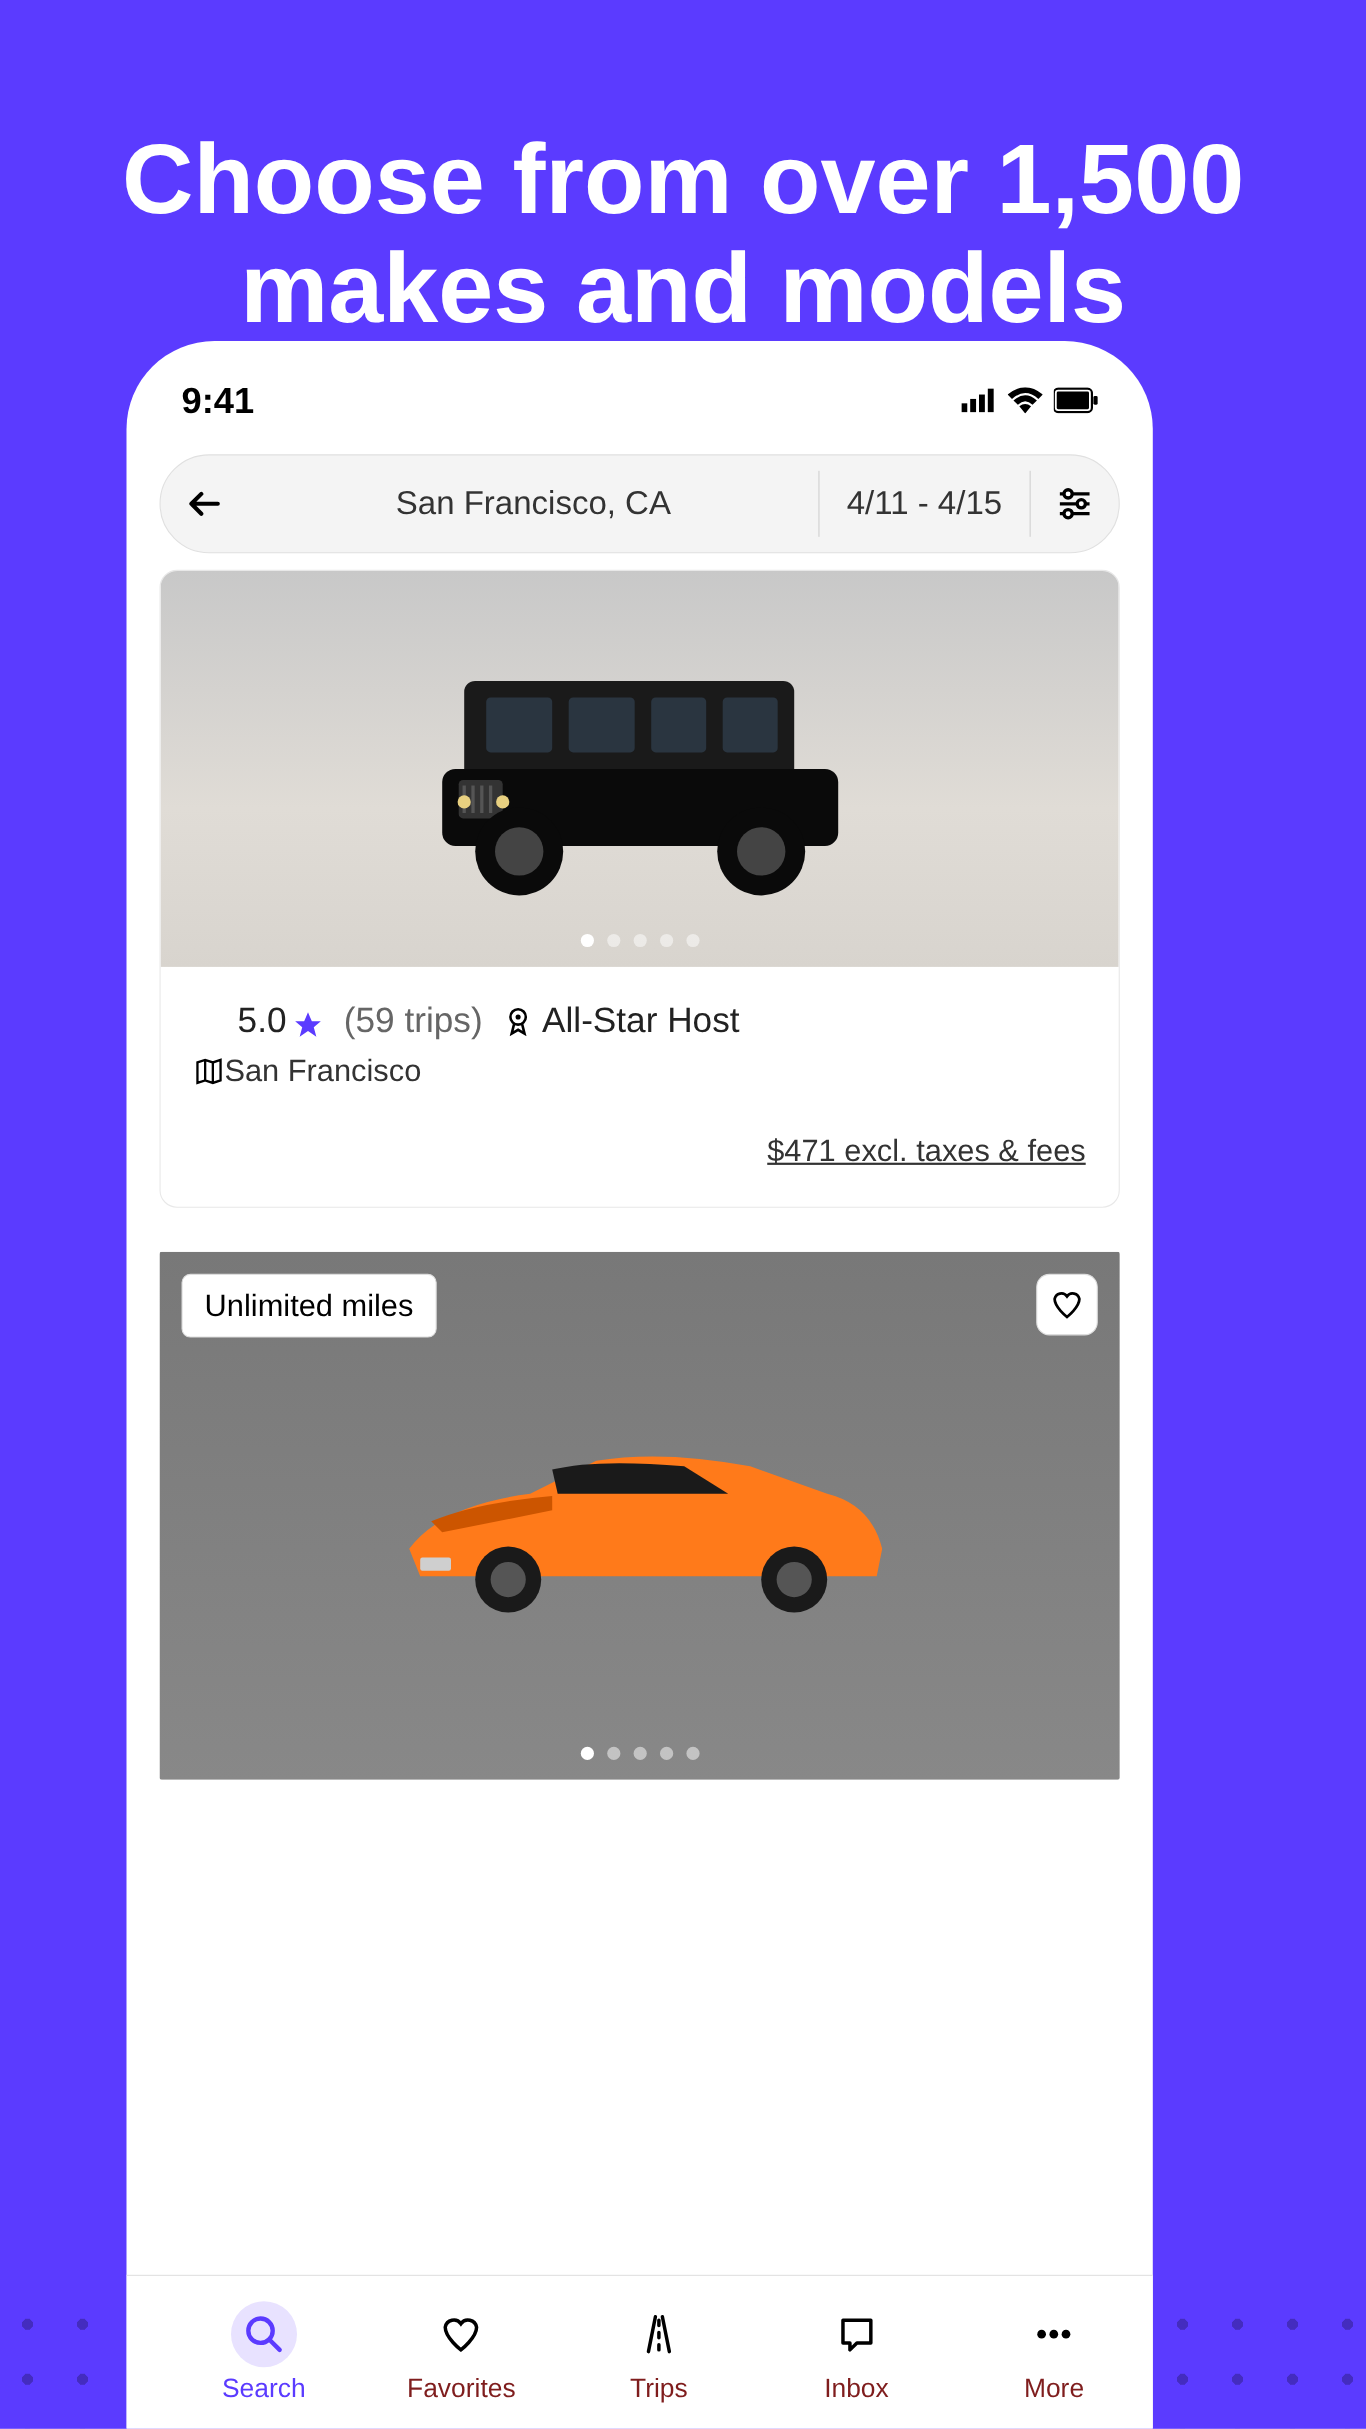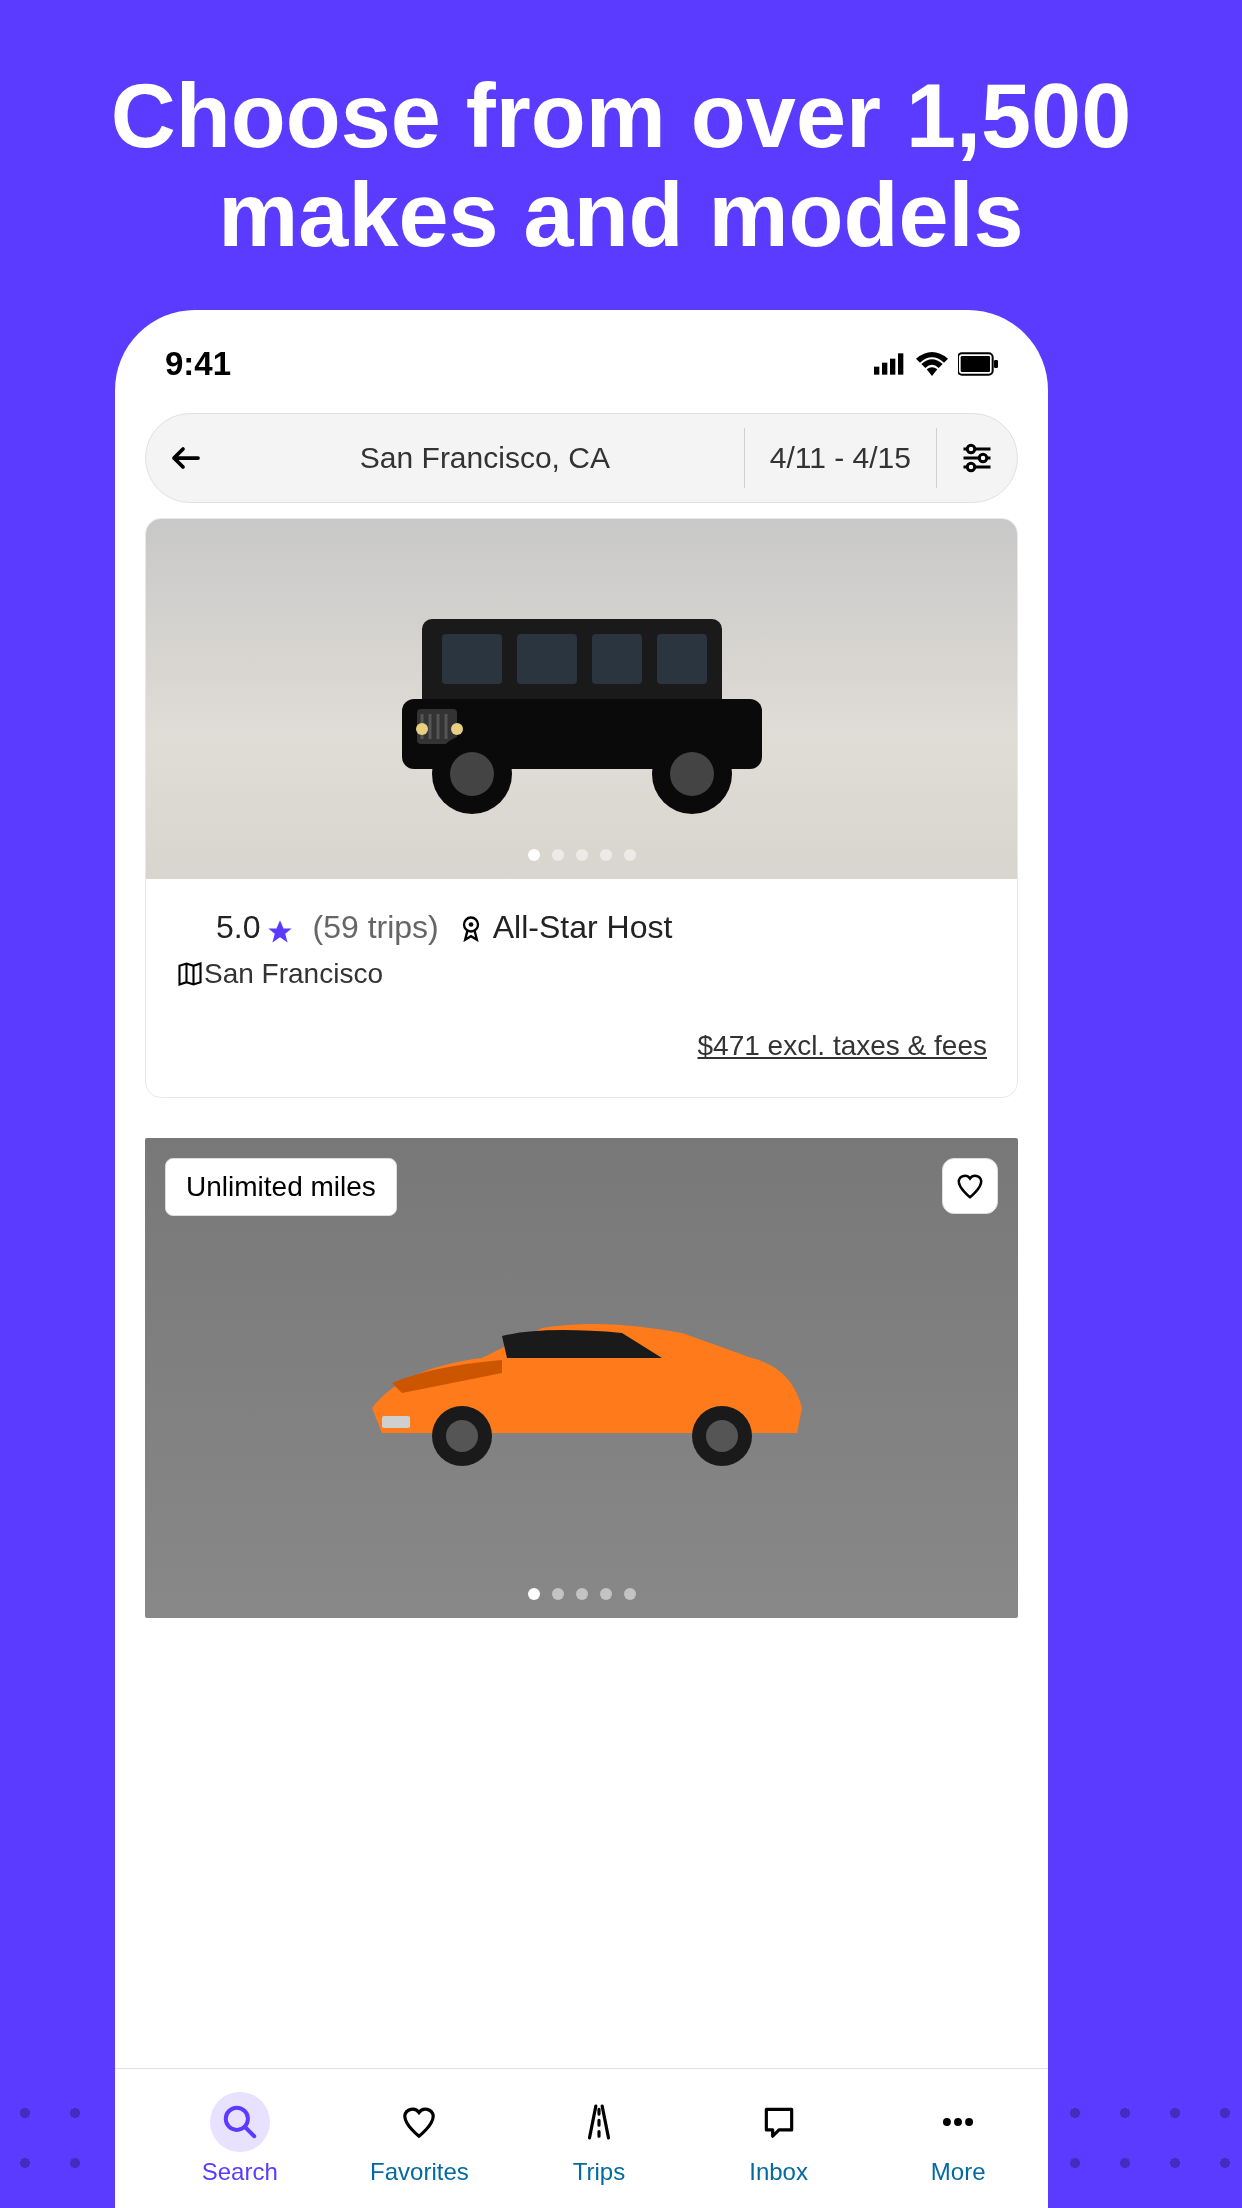--- a/index.html
+++ b/index.html
@@ -9,21 +9,21 @@
       width: 1242px;
       height: 2208px;
       overflow: hidden;
       position: relative;
     }
     .headline {
       color: white;
       font-size: 90px;
       font-weight: 800;
       text-align: center;
-      padding: 67px 60px 0;
+      padding: 115px 60px 0;
       line-height: 1.1;
     }
     .phone-frame {
       position: absolute;
       left: 115px;
       top: 310px;
       width: 933px;
       height: 1898px;
       background: white;
       border-radius: 80px 80px 0 0;
@@ -191,21 +191,21 @@
       background: white;
     }
     .nav-item {
       flex: 1;
       display: flex;
       flex-direction: column;
       align-items: center;
       justify-content: center;
       gap: 6px;
       font-size: 24px;
-      color: #0369a1;
+      color: #7f1d1d;
     }
     .nav-item.active { color: #5B3BFF; padding-left: 35px; }
     .nav-item.active .nav-icon-wrap {
       background: #e8e2ff;
       border-radius: 50%;
       width: 60px;
       height: 60px;
       display: flex;
       align-items: center;
       justify-content: center;

